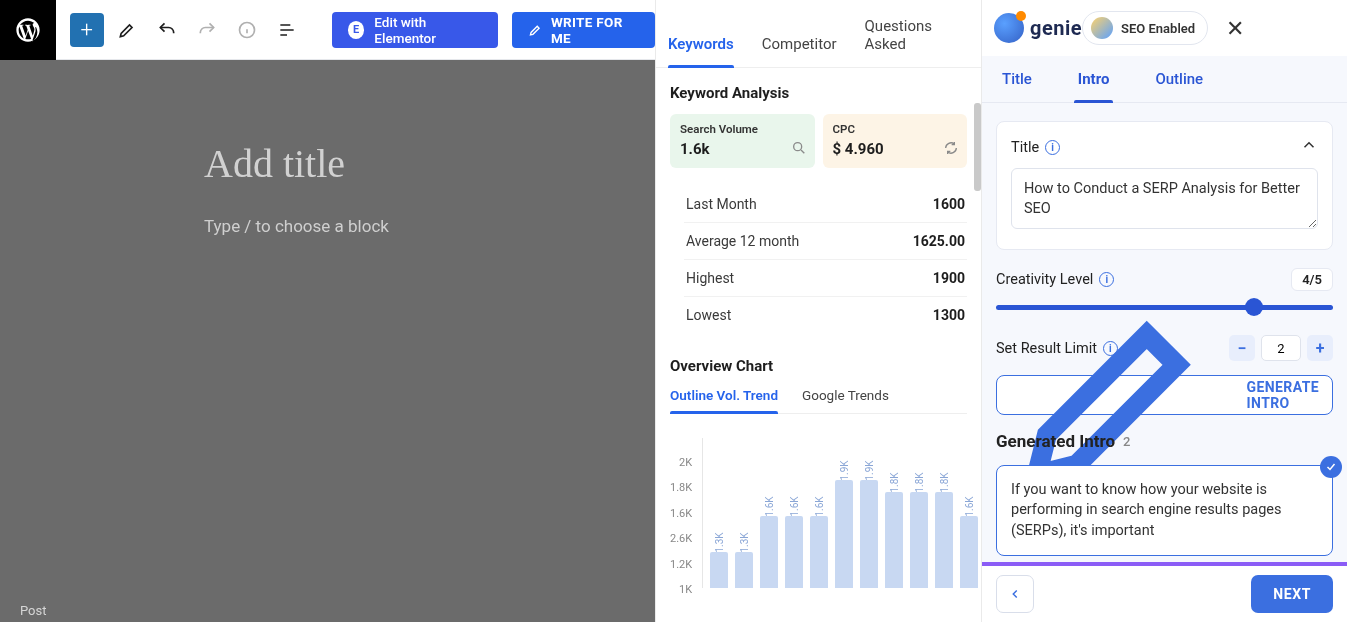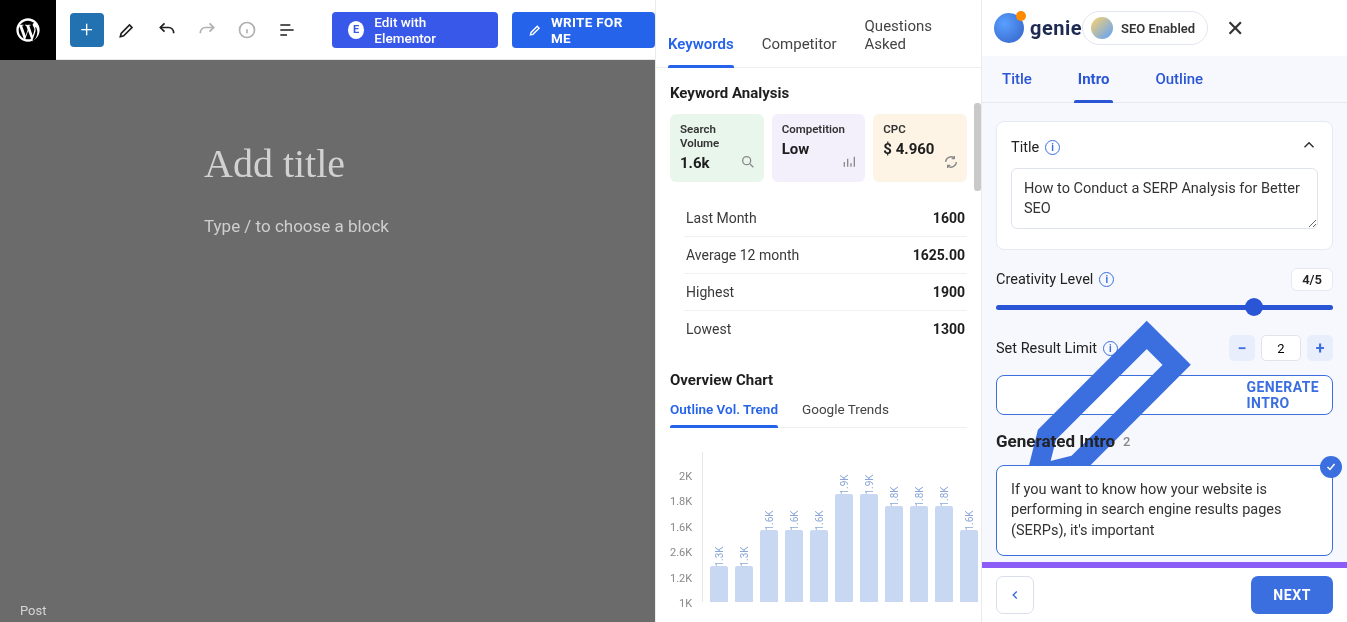--- a/index.html
+++ b/index.html
@@ -96,21 +96,21 @@
   .sq-btn { width:26px;height:26px;border-radius:5px;background:#e8eefc;color:#3b6fe0;display:flex;align-items:center;justify-content:center;font-size:16px;font-weight:700;}
   .limit-input { width:40px;height:26px;border:1px solid #dfe3ec;border-radius:5px;text-align:center;font-size:13px;}
 
   .gen-btn { width:100%; height:40px; border:1.5px solid #3b6fe0; border-radius:8px; background:#fff; color:#3b6fe0; font-size:14px; font-weight:700; display:flex; align-items:center; justify-content:center; gap:10px; letter-spacing:.4px; margin:14px 0 16px 0;}
   .gen-title { font-size:17px; font-weight:700; color:#222; display:flex; align-items:center; gap:8px;}
   .gen-title .cnt { font-size:13px; color:#888; font-weight:500;}
   .intro-card { margin-top:14px; background:#fff; border:1.6px solid #3b6fe0; border-radius:8px; padding:14px; font-size:14.5px; color:#333; position:relative; line-height:1.4;}
   .intro-check { position:absolute; top:-10px; right:-10px; width:22px;height:22px;border-radius:50%;background:#3b6fe0;display:flex;align-items:center;justify-content:center;}
   .intro-check svg{width:12px;height:12px;fill:#fff;}
 
-  .r-footer { height:60px; background:#fff; border-top:6px solid #8b5cf6; display:flex; align-items:center; justify-content:space-between; padding:0 14px;}
+  .r-footer { height:60px; background:#fff; border-top:4px solid #8b5cf6; display:flex; align-items:center; justify-content:space-between; padding:0 14px;}
   .back-btn { width:38px;height:38px;border:1px solid #d9deea;border-radius:7px;display:flex;align-items:center;justify-content:center;color:#3b6fe0;}
   .back-btn svg{width:14px;height:14px;}
   .next-btn { height:38px; padding:0 22px; background:#3b6fe0; color:#fff; border-radius:7px; font-size:14px; font-weight:700; letter-spacing:.6px; display:flex; align-items:center;}
 </style>
 </head>
 <body>
 
 <div class="app">
 
   <div class="wp-area">
@@ -180,27 +180,20 @@
       <div class="sec-title">Keyword Analysis</div>
       <div class="stat-row">
         <div class="stat-card sv">
           <div class="stat-label">Search Volume</div>
           <div class="stat-val">1.6k</div>
           <span class="stat-icon"><svg viewBox="0 0 24 24" fill="none" stroke="currentColor" stroke-width="2">
                 <circle cx="10" cy="10" r="6"></circle>
                 <path d="M20 20l-5-5"></path>
               </svg></span>
         </div>
-        <div class="stat-card cp">
-          <div class="stat-label">Competition</div>
-          <div class="stat-val">Low</div>
-          <span class="stat-icon"><svg viewBox="0 0 24 24" fill="none" stroke="currentColor" stroke-width="2">
-                <path d="M5 19V12M10 19V7M15 19v-5M20 19V4"></path>
-              </svg></span>
-        </div>
         <div class="stat-card cpc">
           <div class="stat-label">CPC</div>
           <div class="stat-val">$ 4.960</div>
           <span class="stat-icon"><svg viewBox="0 0 24 24" fill="none" stroke="currentColor" stroke-width="2">
                 <path d="M4 12a8 8 0 0113-6M20 12a8 8 0 01-13 6"></path>
                 <path d="M17 3v4h-4M7 21v-4h4"></path>
               </svg></span>
         </div>
       </div>
 

